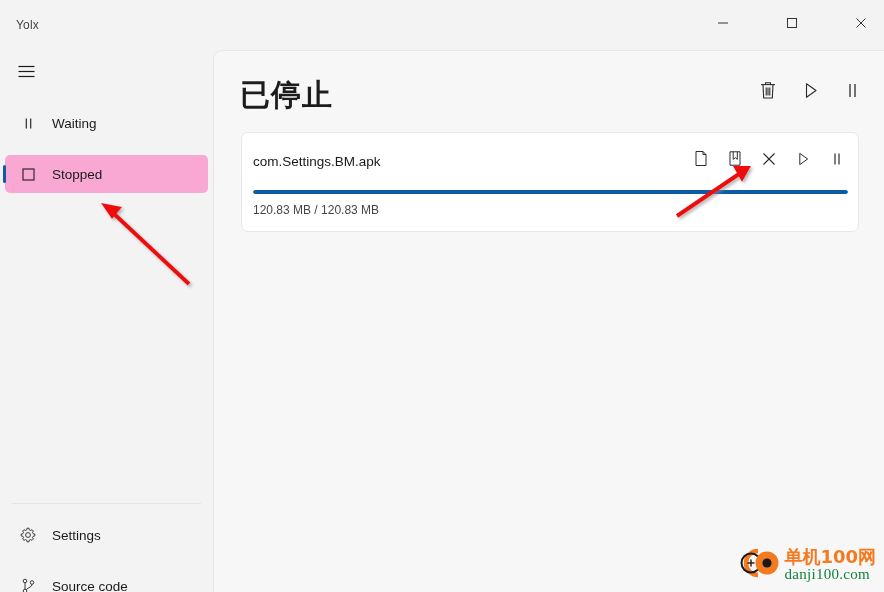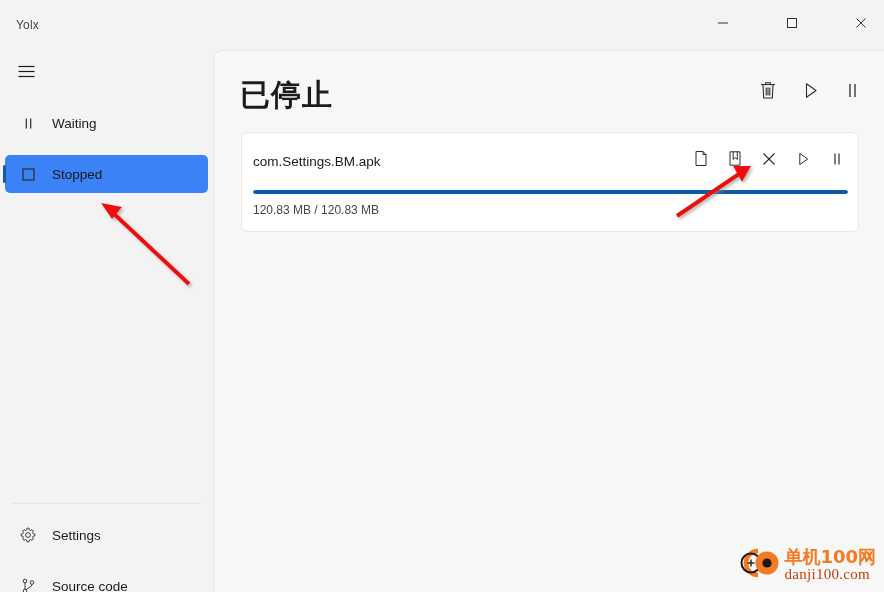--- a/index.html
+++ b/index.html
@@ -70,21 +70,21 @@
     position: relative;
     height: 38px;
     margin: 0 5px 13px 5px;
     border-radius: 5px;
     display: flex;
     align-items: center;
     padding-left: 14px;
     box-sizing: border-box;
   }
   .nav-item.selected {
-    background: #3b82f6;
+    background: #f9a8d4;
   }
   .nav-item .sel-bar {
     display: none;
   }
   .nav-item.selected .sel-bar {
     display: block;
     position: absolute;
     left: -2px;
     top: 10px;
     width: 3px;
@@ -241,21 +241,21 @@
   #wm-line1 {
     font-family: "DejaVu Sans", sans-serif;
     font-size: 18px;
     font-weight: bold;
     color: #f47a20;
     letter-spacing: 0px;
   }
   #wm-line2 {
     font-family: "Liberation Serif", serif;
     font-size: 15px;
-    color: #c2410c;
+    color: #15803d;
     letter-spacing: .3px;
   }
 </style>
 </head>
 <body>
 
 <div id="titlebar">
   <div id="app-title">Yolx</div>
 
   <div class="wincontrol" id="btn-min">

